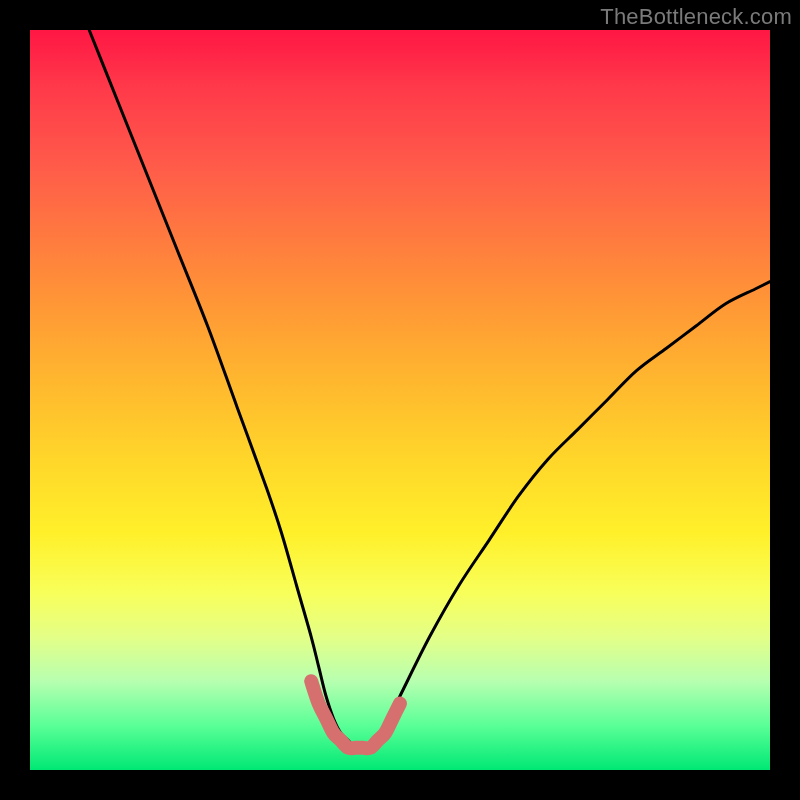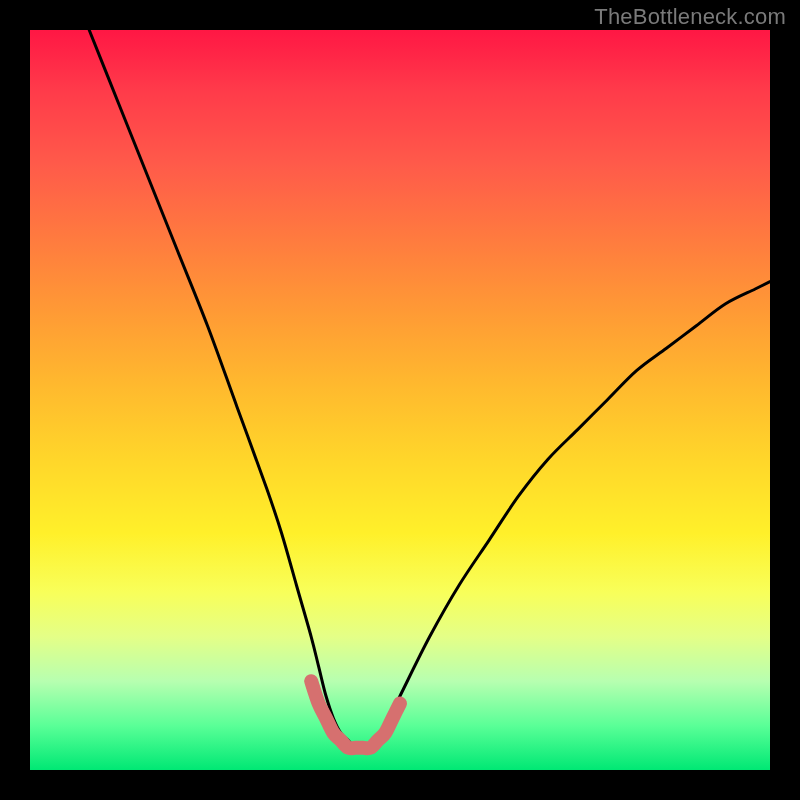--- a/index.html
+++ b/index.html
@@ -38,21 +38,21 @@
       #f8ff5a 76%,
       #e4ff87 82%,
       #b7ffb0 88%,
       #5aff97 94%,
       #00e874 100%
     );
   }
   .watermark {
     position: absolute;
     top: 4px;
-    right: 14px;
+    right: 8px;
     color: #7a7a7a;
     font-size: 22px;
     font-weight: 500;
     letter-spacing: 0.2px;
   }
   svg.curve {
     position: absolute;
     left: 0;
     top: 0;
     width: 740px;

